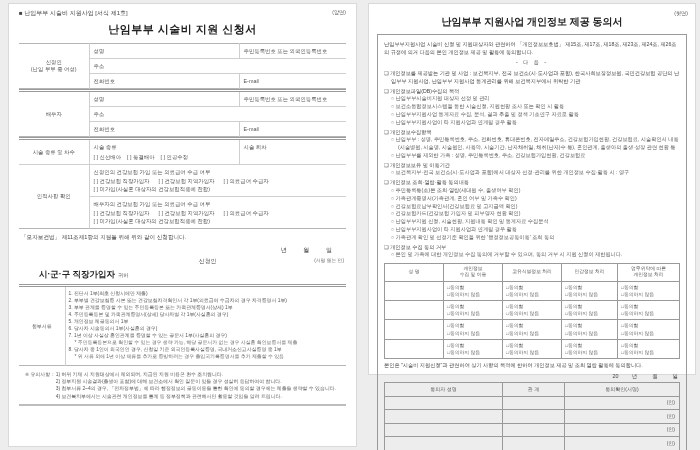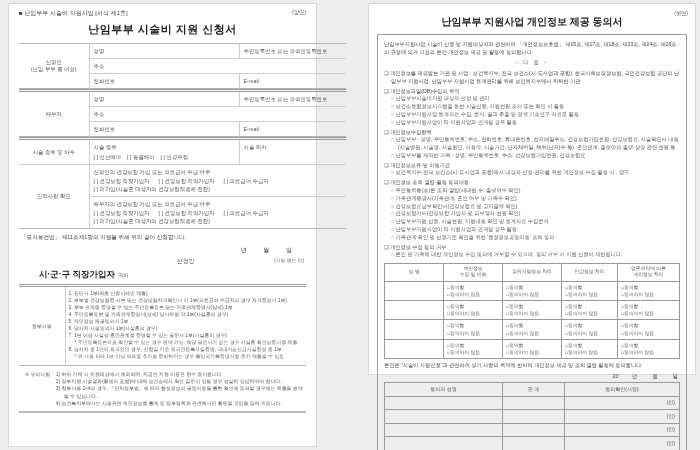--- a/index.html
+++ b/index.html
@@ -4,21 +4,21 @@
 <style>
   html,body{margin:0;padding:0;}
   body{
     width:700px;height:450px;position:relative;
     background:#ededed;
     font-family:"Liberation Sans","DejaVu Sans",sans-serif;
     color:#3a3a3a;
     overflow:hidden;
   }
   .sheet{position:absolute;background:#fff;border:1px solid #d9d9d9;box-sizing:border-box;}
-  #left-page{left:8px;top:3px;width:309px;height:444px;padding:5px 10px 4px 10px;}
+  #left-page{left:8px;top:3px;width:349px;height:444px;padding:5px 10px 4px 10px;}
   #right-page{left:368px;top:3px;width:328px;height:372px;padding:8px 8px;}
 
   
   .lp-header{display:flex;justify-content:space-between;font-size:6px;color:#444;}
   .lp-title{text-align:center;font-size:11px;font-weight:bold;color:#222;margin:4px 0 6px;letter-spacing:0.5px;}
   table.info{width:100%;border-collapse:collapse;table-layout:fixed;font-size:5.4px;color:#555;}
   table.info td{padding:4px 4px 3px 4px;vertical-align:top;}
   table.info td.lab{text-align:center;vertical-align:middle;color:#555;padding:2px 1px;}
   .t1{border-top:1px solid #b5b5b5;border-bottom:1px solid #b5b5b5;}
   .t2,.t3{border-top:3px double #9a9a9a;border-bottom:1px solid #b5b5b5;}

